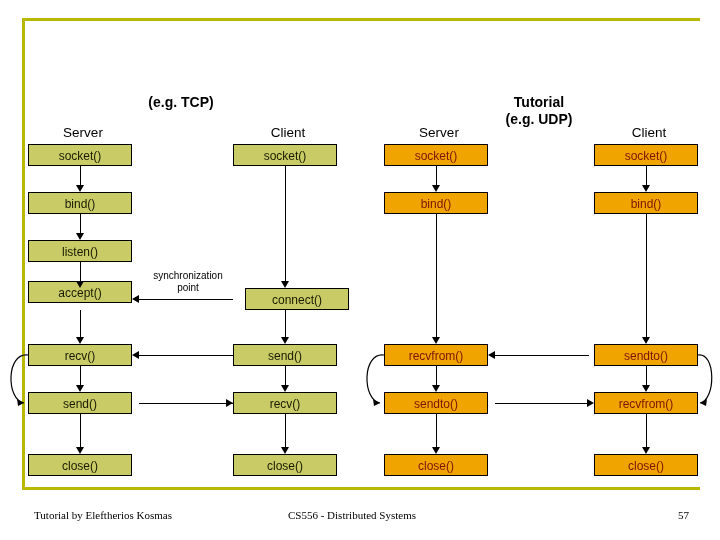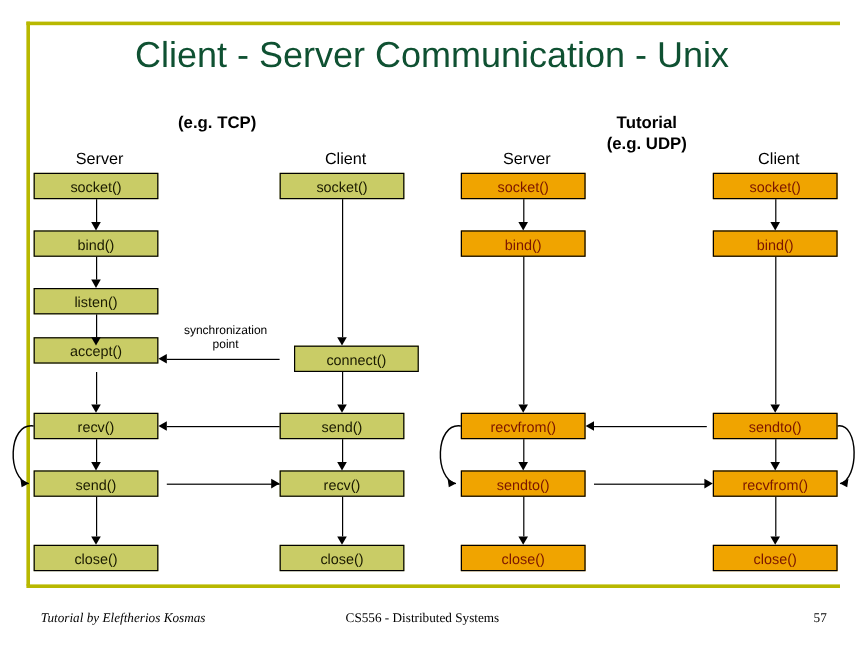--- a/index.html
+++ b/index.html
@@ -144,21 +144,20 @@
 </style>
 </head>
 <body>
 
 <div id="slide">
 
   <div class="frame-left"></div>
   <div class="frame-top"></div>
   <div class="frame-bottom"></div>
 
-  <div class="title">Client - Server Communication - Unix</div>
 
   <div class="group-label" style="left:126px; top:94px; width:110px;">
     <div>(e.g. TCP)</div>
   </div>
   <div class="group-label" style="left:484px; top:94px; width:110px;">
     <div>Tutorial</div>
     <div>(e.g. UDP)</div>
   </div>
 
   <div class="col-header" style="left:28px;  top:125px; width:110px;">Server</div>
@@ -251,17 +250,17 @@
 
   <svg class="loop-svg">
     <path d="M 28 355 C 6 352, 6 400, 24 403" fill="none" stroke="#000000" stroke-width="1.2"></path>
     <polygon points="24,403 17,399 18,406" fill="#000000"></polygon>
     <path d="M 384 355 C 362 352, 362 400, 380 403" fill="none" stroke="#000000" stroke-width="1.2"></path>
     <polygon points="380,403 373,399 374,406" fill="#000000"></polygon>
     <path d="M 698 355 C 716 352, 716 400, 700 403" fill="none" stroke="#000000" stroke-width="1.2"></path>
     <polygon points="700,403 707,399 706,406" fill="#000000"></polygon>
   </svg>
 
-  <div class="footer" style="left:34px; top:509px;font-style:italic;">Tutorial by Eleftherios Kosmas</div>
+  <div class="footer" style="left:34px; top:509px;">Tutorial by Eleftherios Kosmas</div>
   <div class="footer" style="left:288px; top:509px;">CS556 - Distributed Systems</div>
   <div class="footer" style="left:678px; top:509px;">57</div>
 
 </div>
 
 </body></html>

